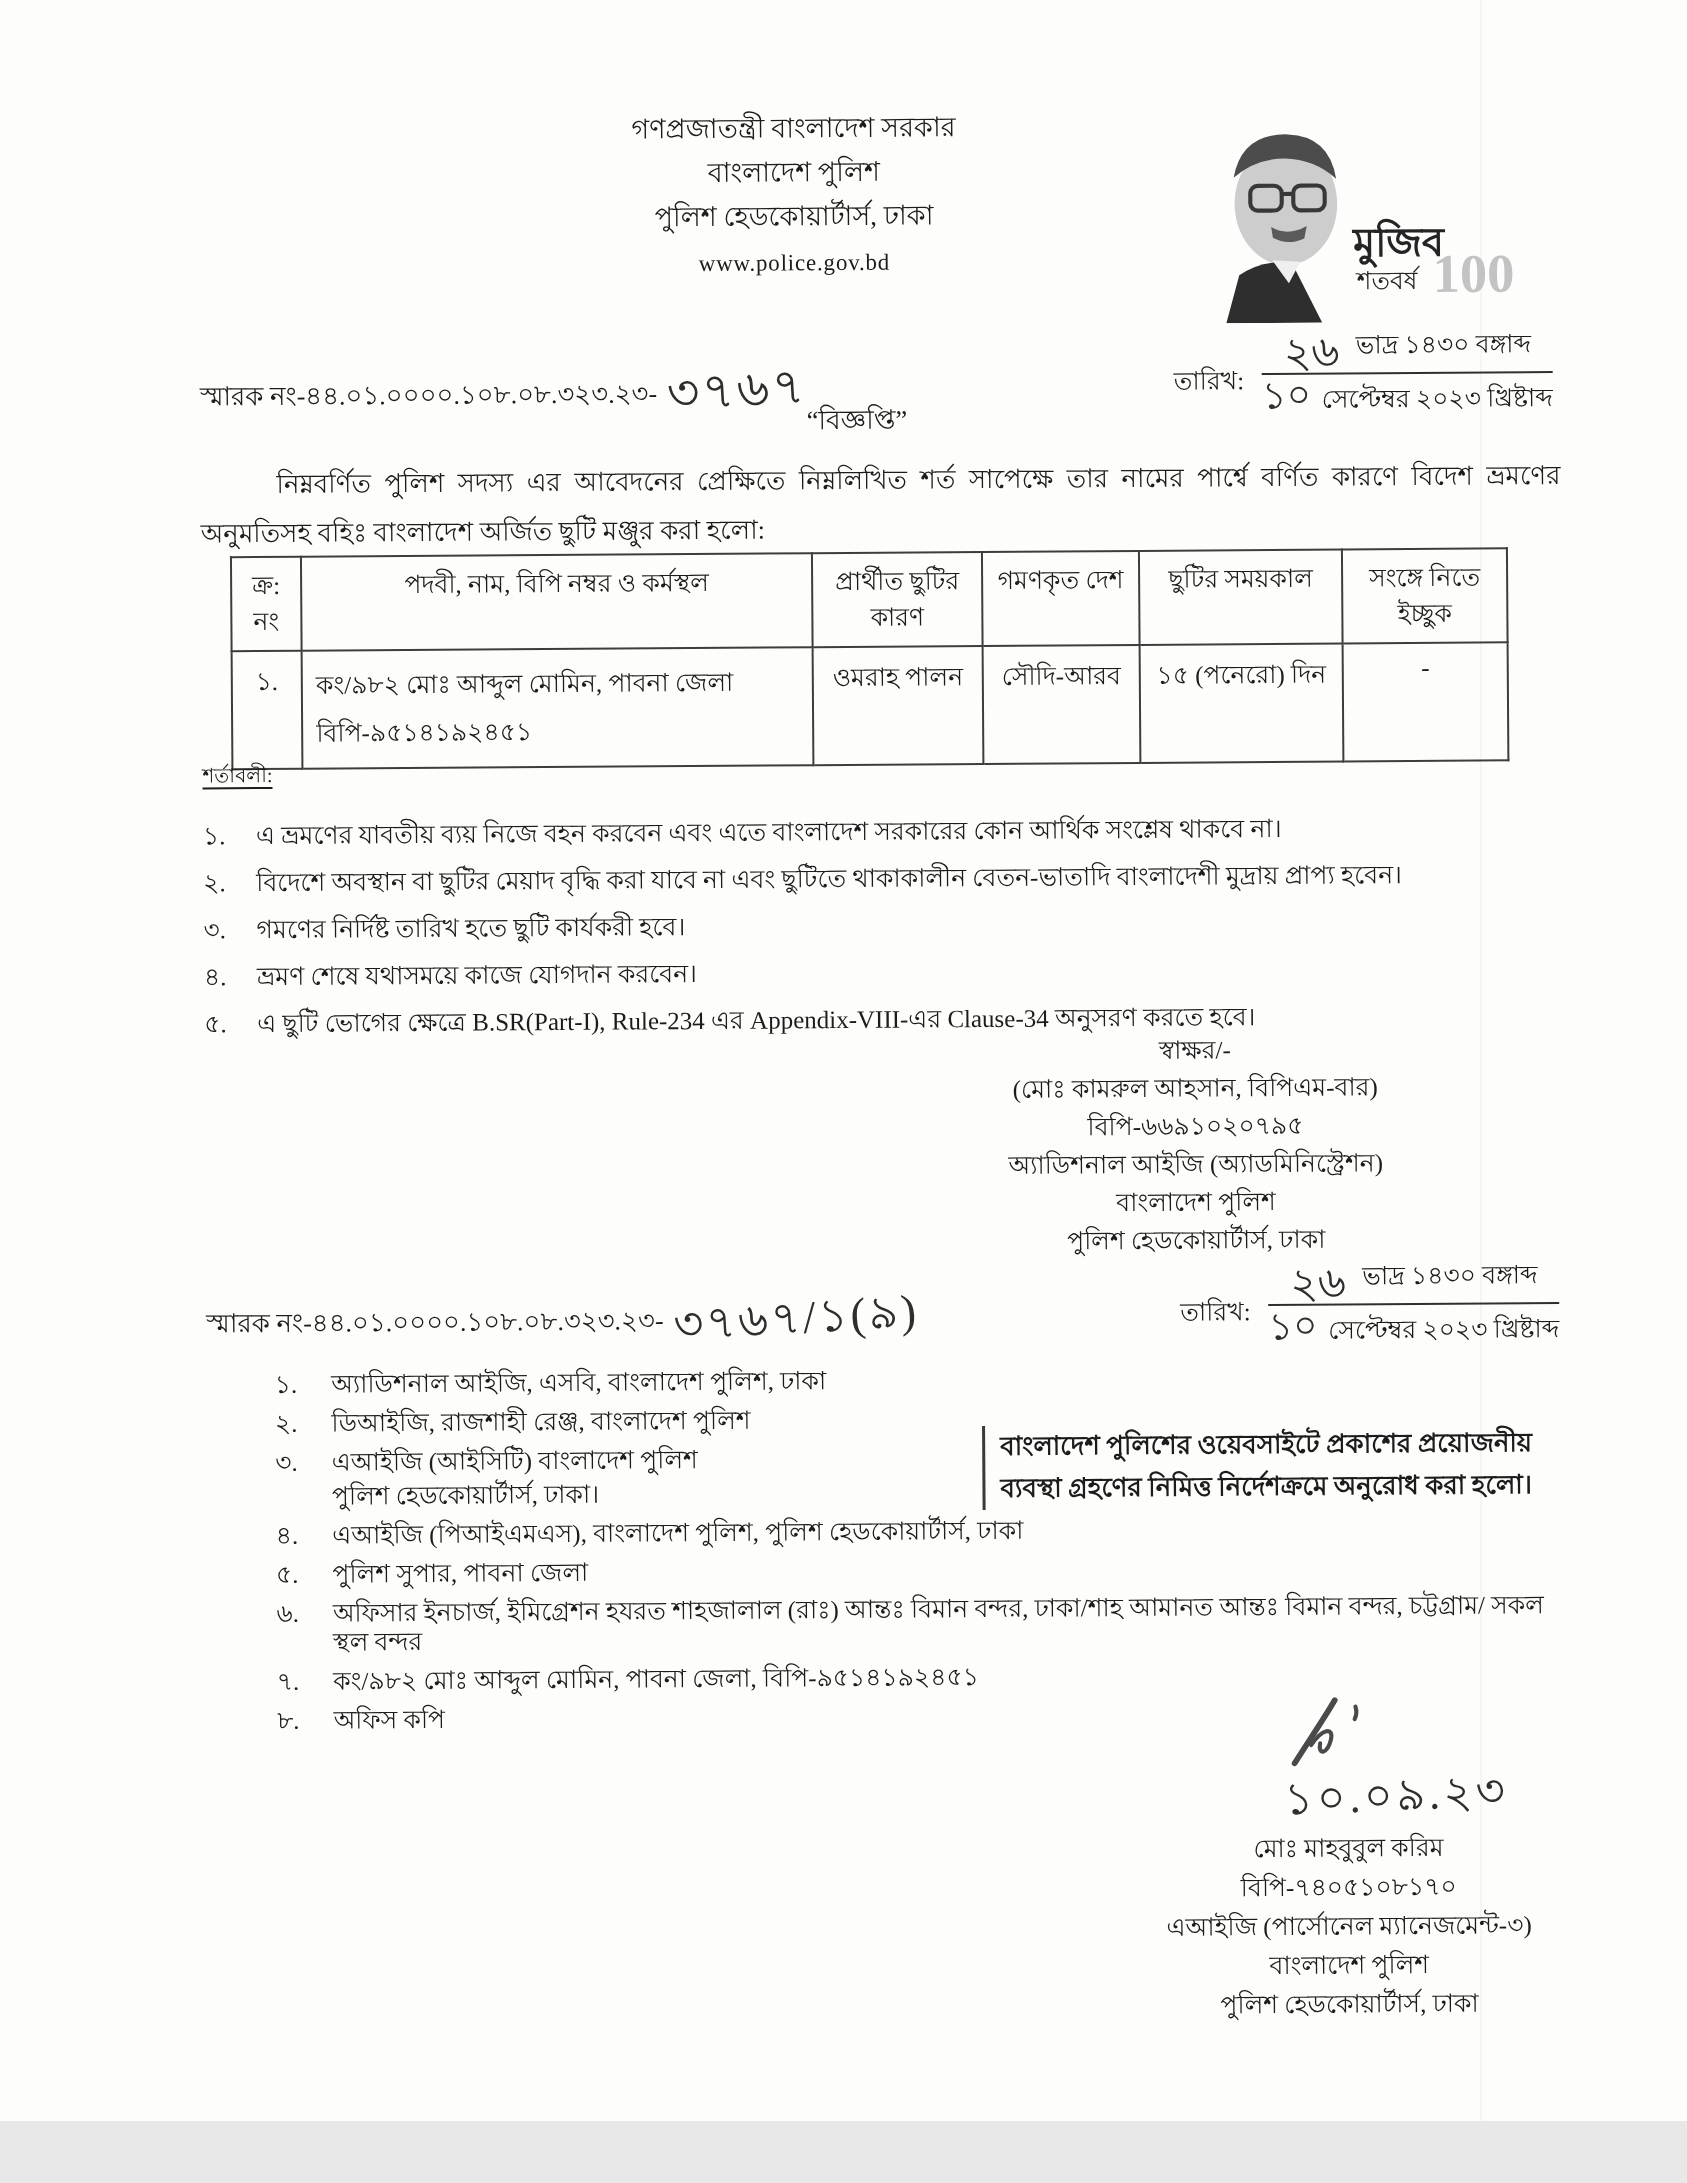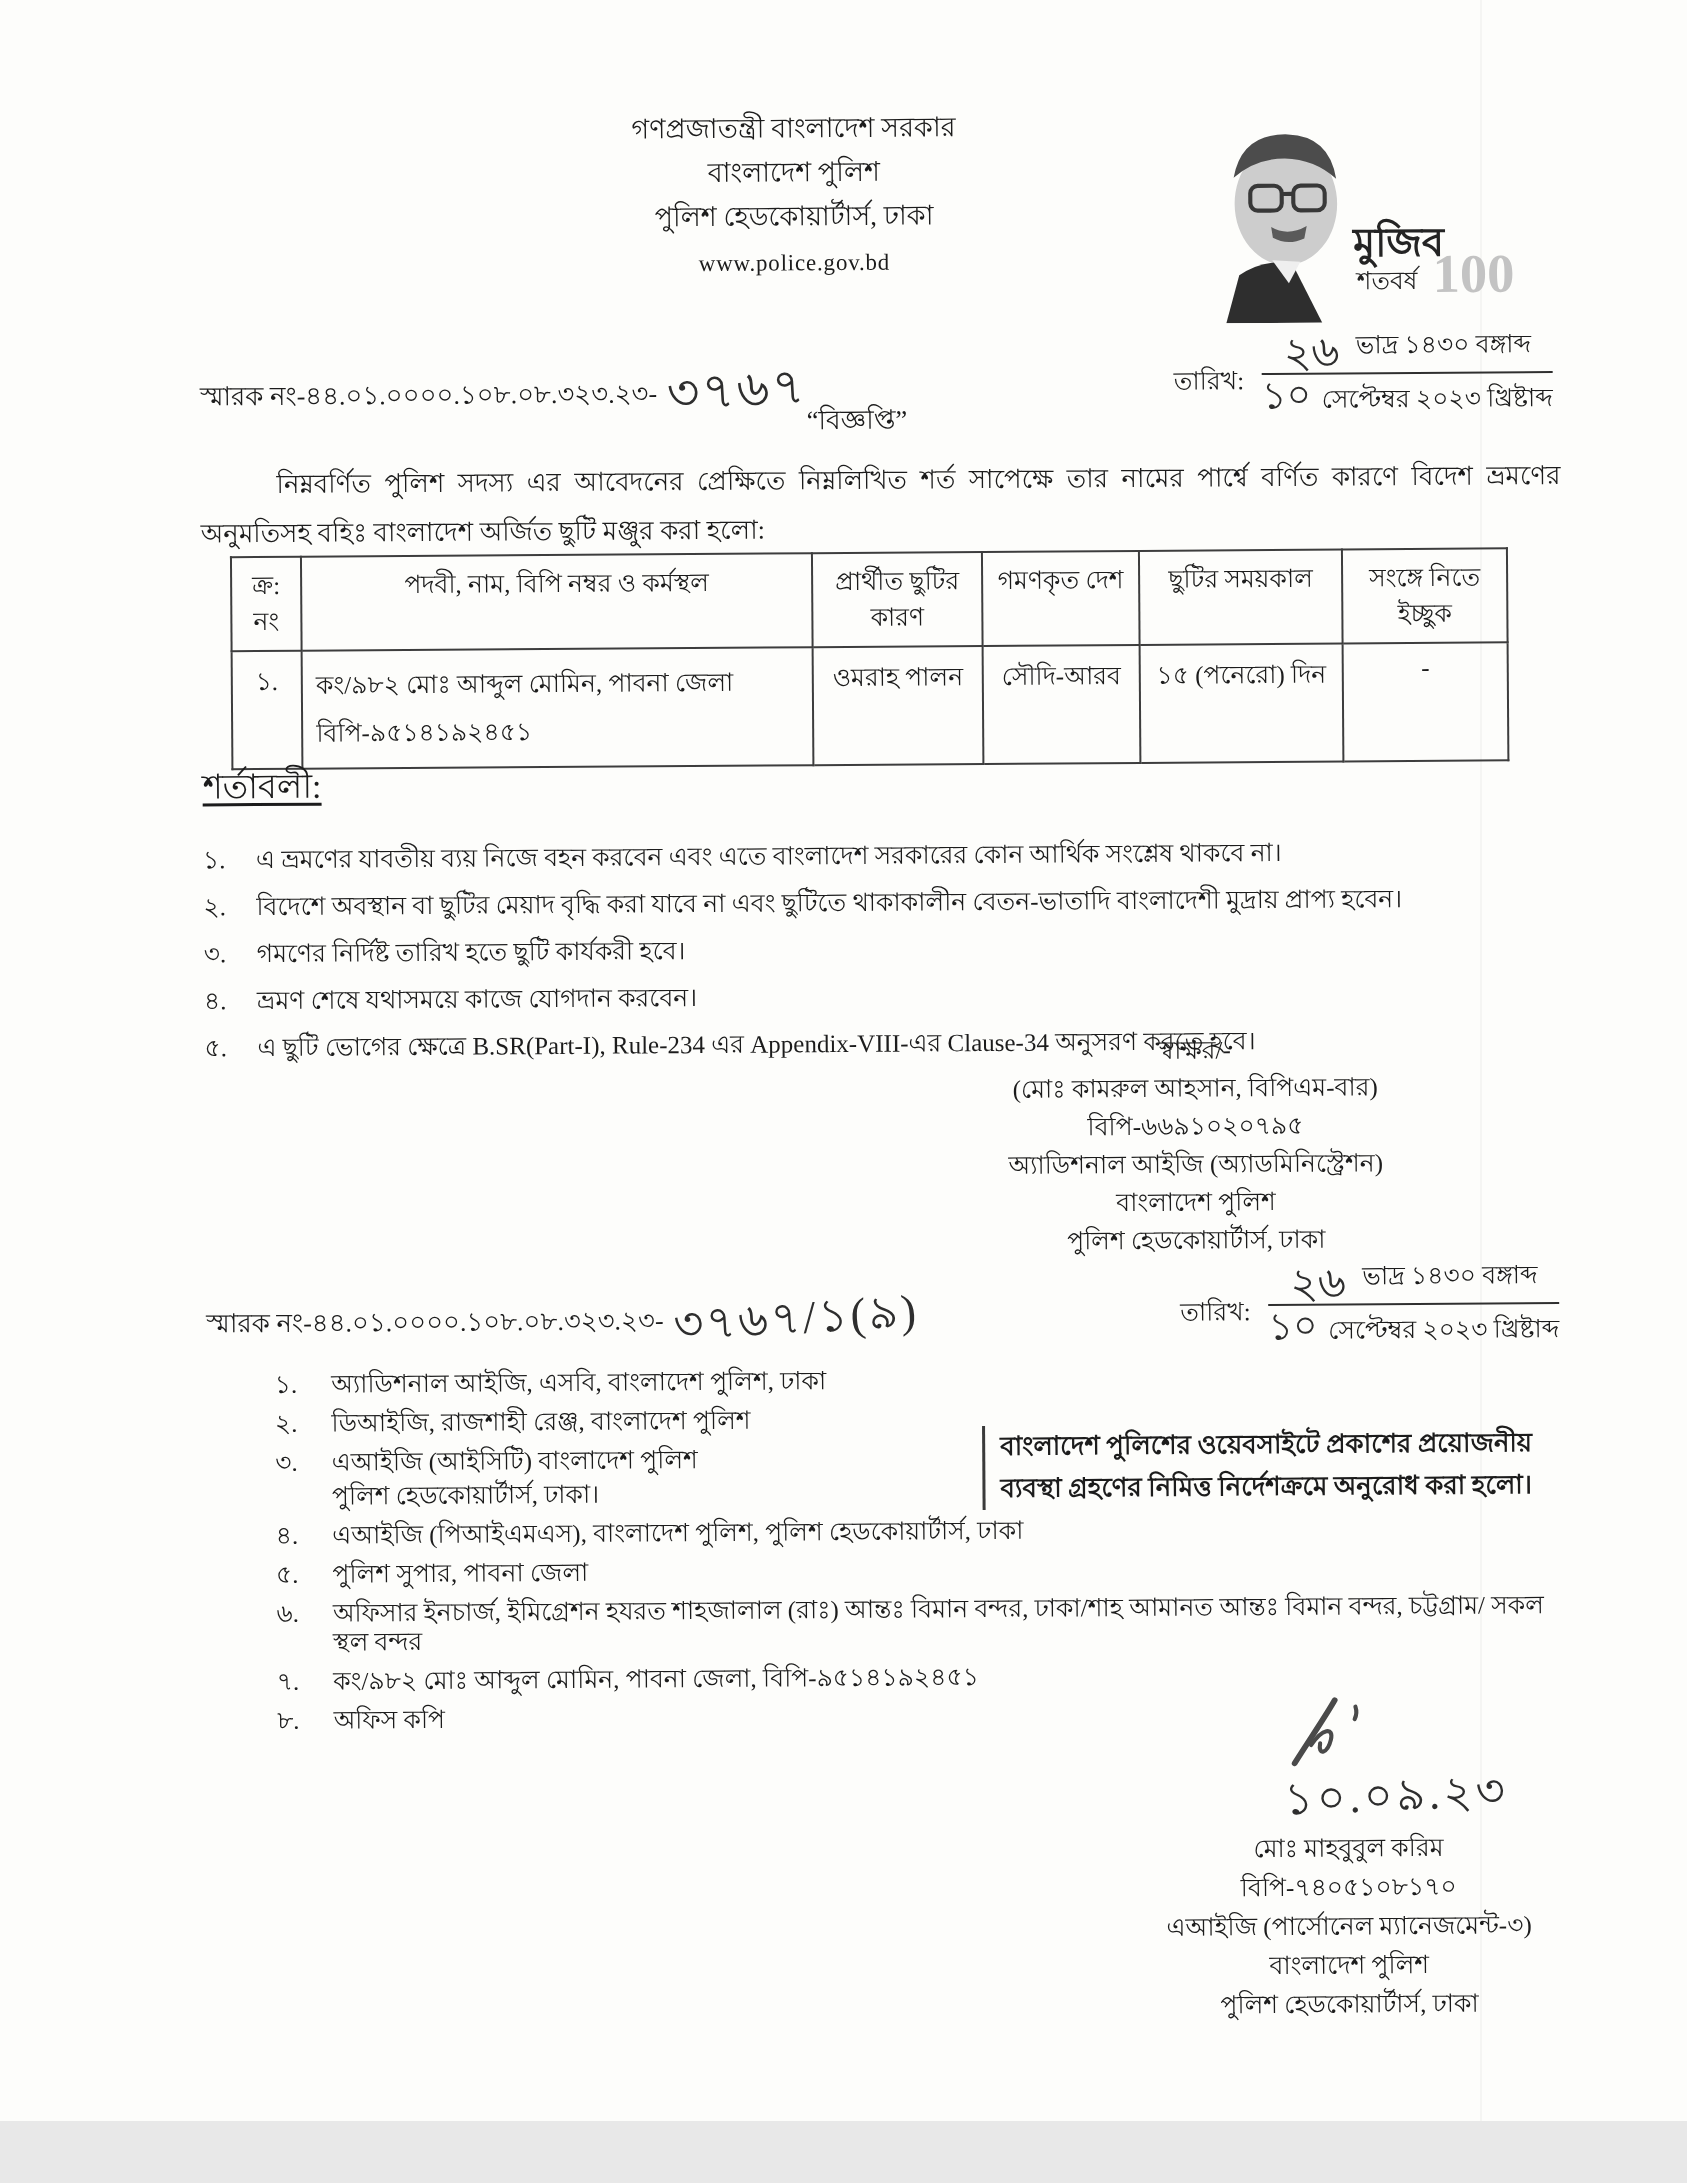--- a/index.html
+++ b/index.html
@@ -44,21 +44,21 @@
   .leave-table { position:absolute; top:552px; left:232px; border-collapse:collapse; font-size:25px; table-layout:fixed; }
   .leave-table th, .leave-table td { border:2.1px solid #3d3d3d; padding:10px 8.3px; vertical-align:top; }
   .leave-table th { font-weight:normal; text-align:center; height:65px; line-height:36px; }
   .leave-table th.col-sl { text-align:center; }
   .leave-table td { height:88px; text-align:center; }
   .leave-table td.cell-name { text-align:left; padding-left:13.2px; }
   .cell-name span { display:block; line-height:48px; }
 
   
   .conditions { position:absolute; top:756px; left:203px; width:1369px; font-size:25px; }
-  .cond-heading { text-decoration:underline; text-underline-offset:5px; font-size:34px;margin-top:14px; }
+  .cond-heading { text-decoration:underline; text-underline-offset:5px; font-size:20px;margin-top:14px; }
   .cond-item { display:flex; gap:23px; margin-top:19px; line-height:28px; }
   .cond-item:first-of-type { margin-top:29px; }
   .cond-num { min-width:30px; }
 
   
   .sig1 { position:absolute; top:1034px; left:908px; width:571px; text-align:center; font-size:25px; line-height:38px; }
   .sig2 { position:absolute; top:1697px; left:1044px; width:595px; text-align:center; font-size:25px; }
   .sig2 .squiggle { transform:translateX(-11.6px); }
   .sig2 .hw-date { font-size:45px; line-height:41px; transform:translateX(48px) rotate(-2deg); margin:0 0 11.6px 0; letter-spacing:3.3px; }
   .sig2 .line { line-height:39px; }

